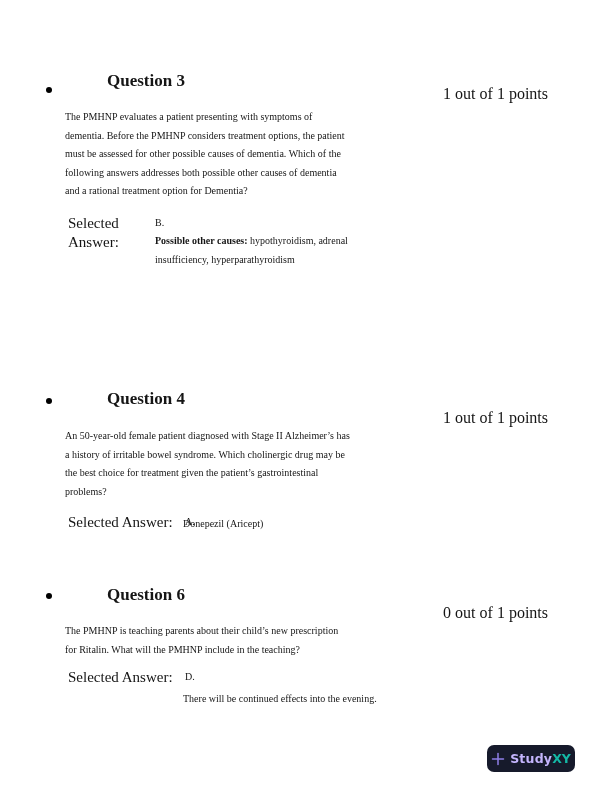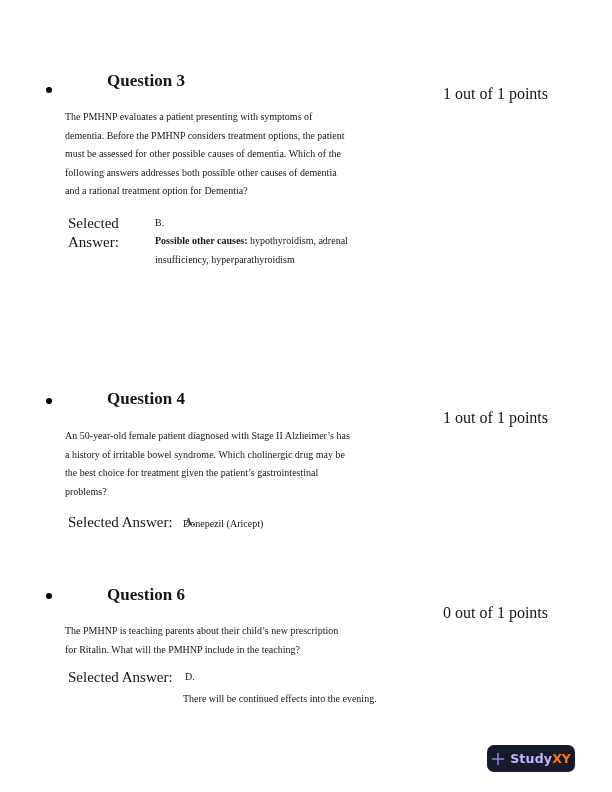--- a/index.html
+++ b/index.html
@@ -19,21 +19,21 @@
   .ans-label.narrow { width:62px; }
   .nowrap { white-space:nowrap; }
   .logo {
     left:487px; top:745px; width:88px; height:27px;
     background:#161A2B; border-radius:7px;
     display:flex; align-items:center; justify-content:center; gap:5px;
     font-family:"DejaVu Sans","Liberation Sans",sans-serif;
     font-weight:bold; font-size:12.5px;
   }
   .logo .brand { color:#c4b5fd; letter-spacing:0.2px; }
-  .logo .xy { color:#f97316;margin-top:24px; }
+  .logo .xy { color:#14b8a6;margin-top:24px; }
 </style>
 </head>
 <body>
 
 <div class="page">
 
   <div class="abs bullet" style="left:46px; top:87px;"></div>
   <div class="abs q-title" style="left:107px; top:71px;">Question 3</div>
   <div class="abs points" style="right:64px; top:85px;">1 out of 1 points</div>
   <div class="abs body-text" style="left:65px; top:108px; width:500px;">The PMHNP evaluates a patient presenting with symptoms of

